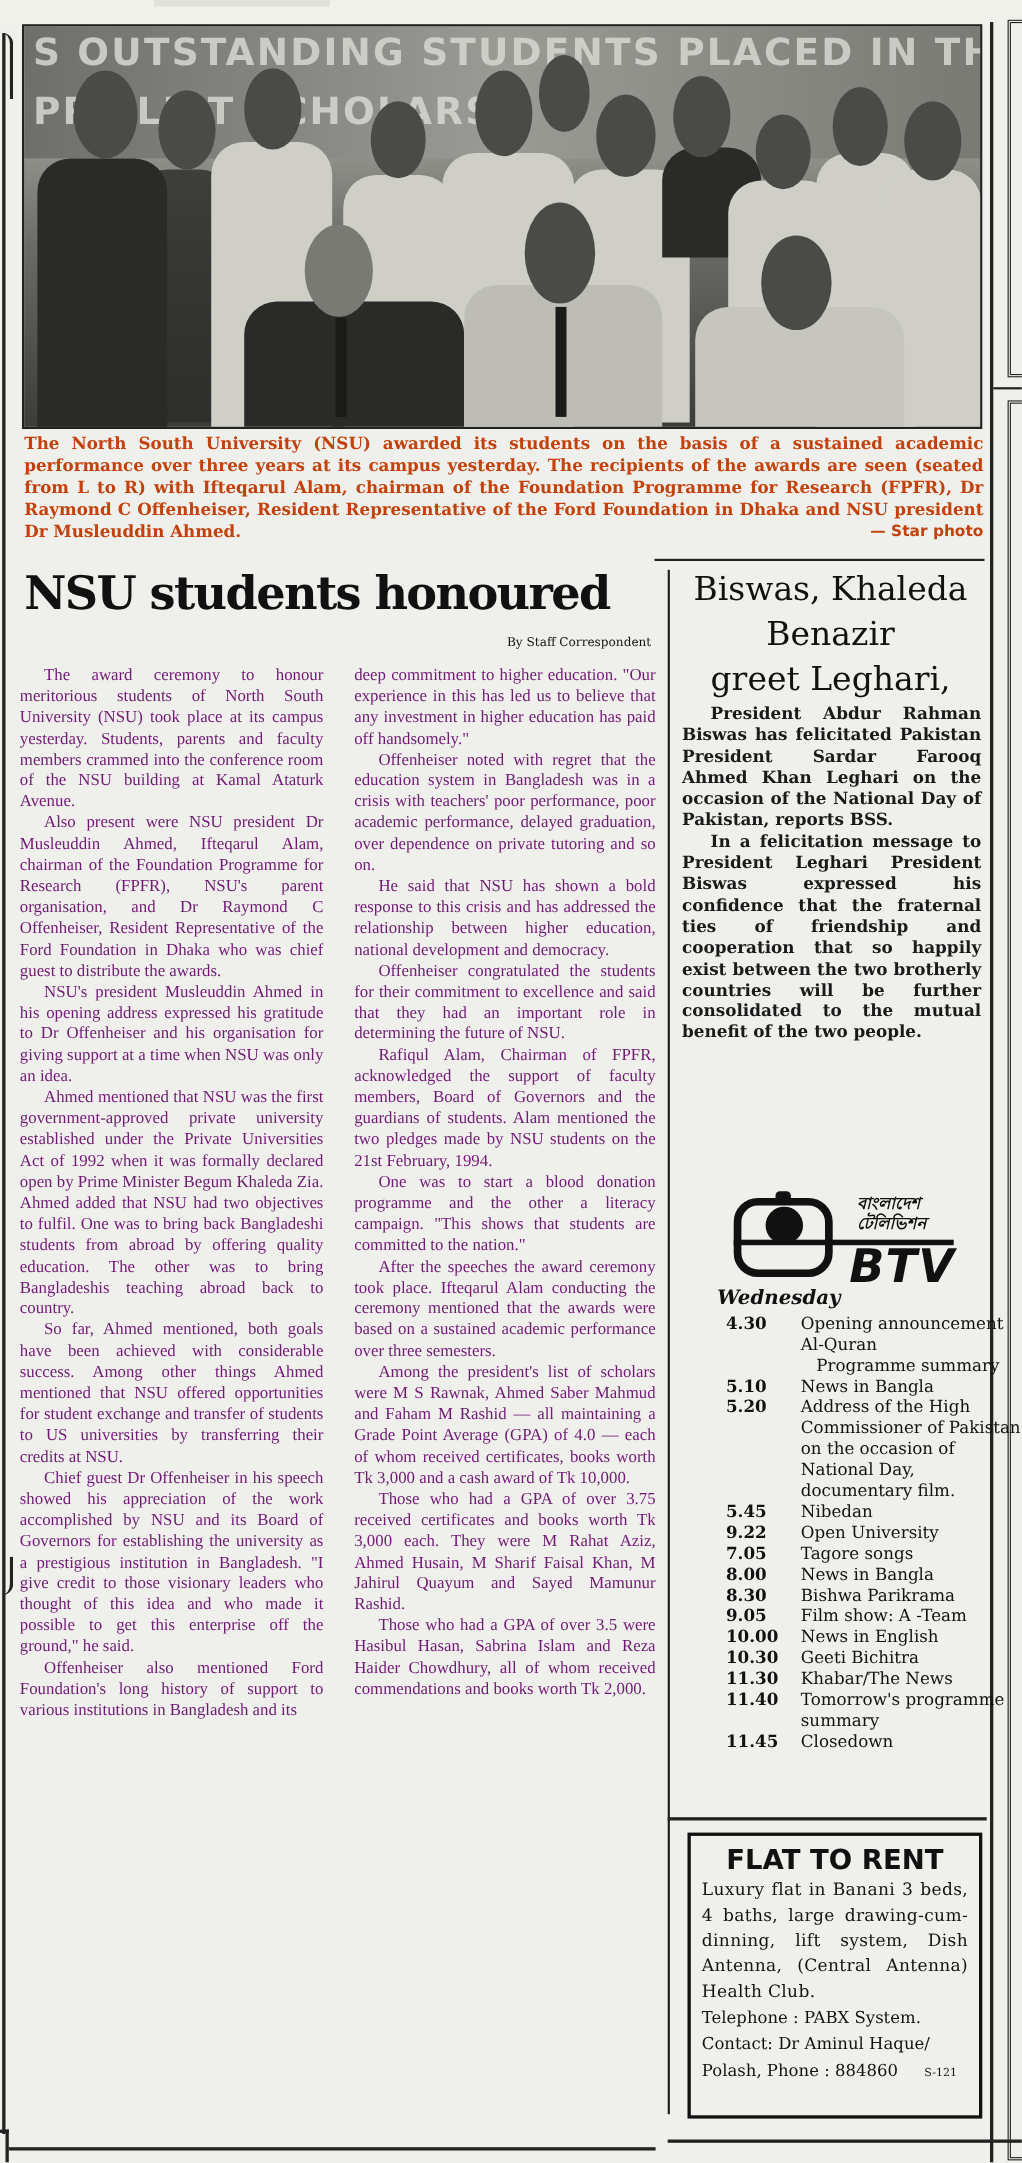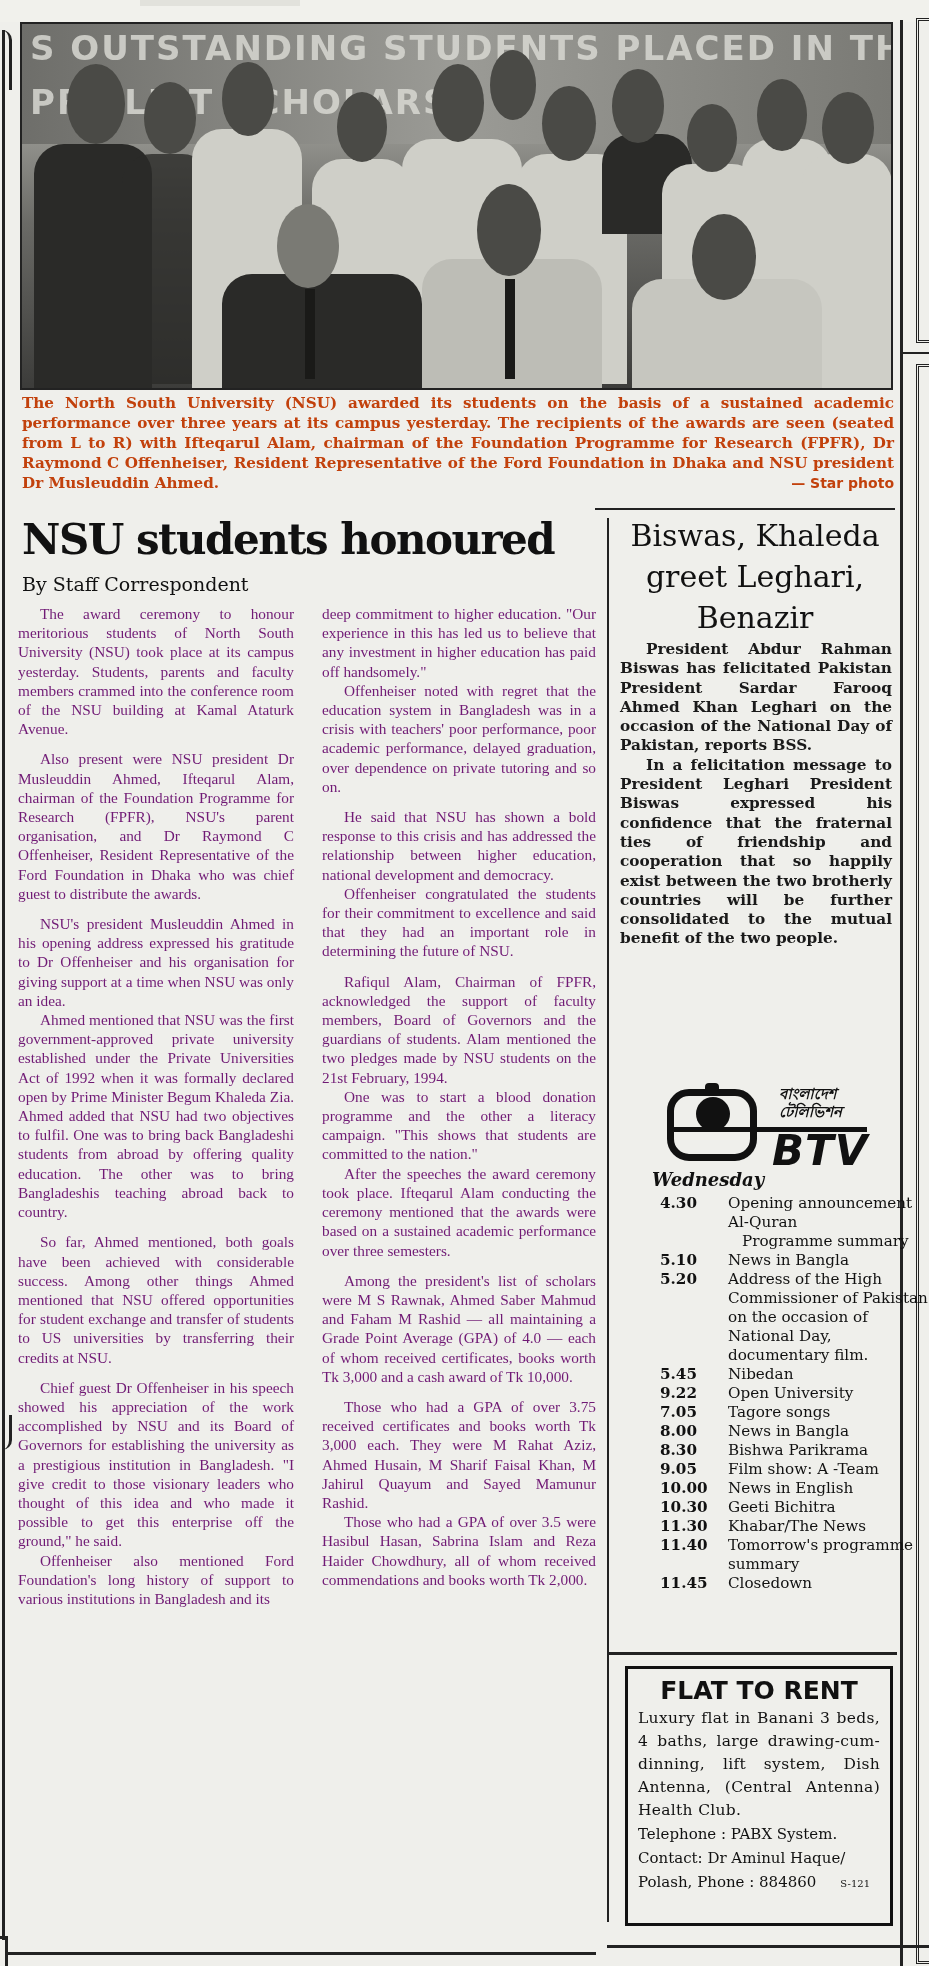--- a/index.html
+++ b/index.html
@@ -34,26 +34,26 @@
 
   .caption { position: absolute; left: 22px; top: 393px; width: 872px; font-family: "DejaVu Serif", serif;
     font-size: 15.2px; line-height: 20px; text-align: justify; color: #c2410c; font-weight: bold; }
   .caption .credit { float: right; font-family: "DejaVu Sans", sans-serif; font-weight: bold; font-size: 14px; }
 
   .rule-under-caption { position: absolute; left: 595px; top: 508px; width: 300px; height: 2px; background: #222; }
 
   
   .headline { position: absolute; left: 22px; top: 510px; width: 570px; font-family: "DejaVu Serif", serif;
     font-weight: bold; font-size: 42px; letter-spacing: -1.5px; line-height: 60px; white-space: nowrap; }
-  .byline { position: absolute; left: 22px; top: 572px; width: 570px; text-align: left; font-size: 19px; line-height: 24px; }
+  .byline { position: absolute; left: 22px; top: 572px; width: 570px; text-align: right; font-size: 11px; line-height: 24px; }
 
   .col { position: absolute; font-family: Liberation Serif, serif; font-size: 15.3px; line-height: 19.2px;
     text-align: justify; color: #701a75; hyphens: manual; }
   .col p { text-indent: 22px; margin-bottom: 0; }
-  .col p.gap { margin-top: 11px; }
+  .col p.gap { }
   .col-1 { left: 18px; top: 604px; width: 276px; }
   .col-2 { left: 322px; top: 604px; width: 274px; }
 
   .col-divider { position: absolute; left: 607px; top: 518px; width: 2px; height: 1404px; background: #222; }
   .bottom-rule { position: absolute; left: 8px; top: 1952px; width: 588px; height: 3px; background: #222; }
 
   
   .side-head { position: absolute; left: 614px; top: 515px; width: 282px; text-align: center; font-family: "DejaVu Serif", serif;
     font-size: 30px; line-height: 41px; }
   .side-body { position: absolute; left: 620px; top: 640px; width: 272px; font-size: 15.3px; line-height: 19.3px;
@@ -172,22 +172,22 @@
   <p class="gap">Among the president's list of scholars were M S Rawnak, Ahmed Saber Mahmud and Faham M Rashid — all maintaining a Grade Point Average (GPA) of 4.0 — each of whom received certificates, books worth Tk 3,000 and a cash award of Tk 10,000.</p>
   <p class="gap">Those who had a GPA of over 3.75 received certificates and books worth Tk 3,000 each. They were M Rahat Aziz, Ahmed Husain, M Sharif Faisal Khan, M Jahirul Quayum and Sayed Mamunur Rashid.</p>
   <p>Those who had a GPA of over 3.5 were Hasibul Hasan, Sabrina Islam and Reza Haider Chowdhury, all of whom received commendations and books worth Tk 2,000.</p>
 </div>
 
 <div class="col-divider"></div>
 <div class="bottom-rule"></div>
 
 <div class="side-head">
   <div>Biswas, Khaleda</div>
+  <div>Benazir</div>
   <div>greet Leghari,</div>
-  <div>Benazir</div>
 </div>
 <div class="side-body">
   <p>President Abdur Rahman Biswas has felicitated Pakistan President Sardar Farooq Ahmed Khan Leghari on the occasion of the National Day of Pakistan, reports BSS.</p>
   <p>In a felicitation message to President Leghari President Biswas expressed his confidence that the fraternal ties of friendship and cooperation that so happily exist between the two brotherly countries will be further consolidated to the mutual benefit of the two people.</p>
 </div>
 
 <div class="btv-logo">
   <div class="knob"></div>
   <div class="screen"></div>
   <div class="dot"></div>

